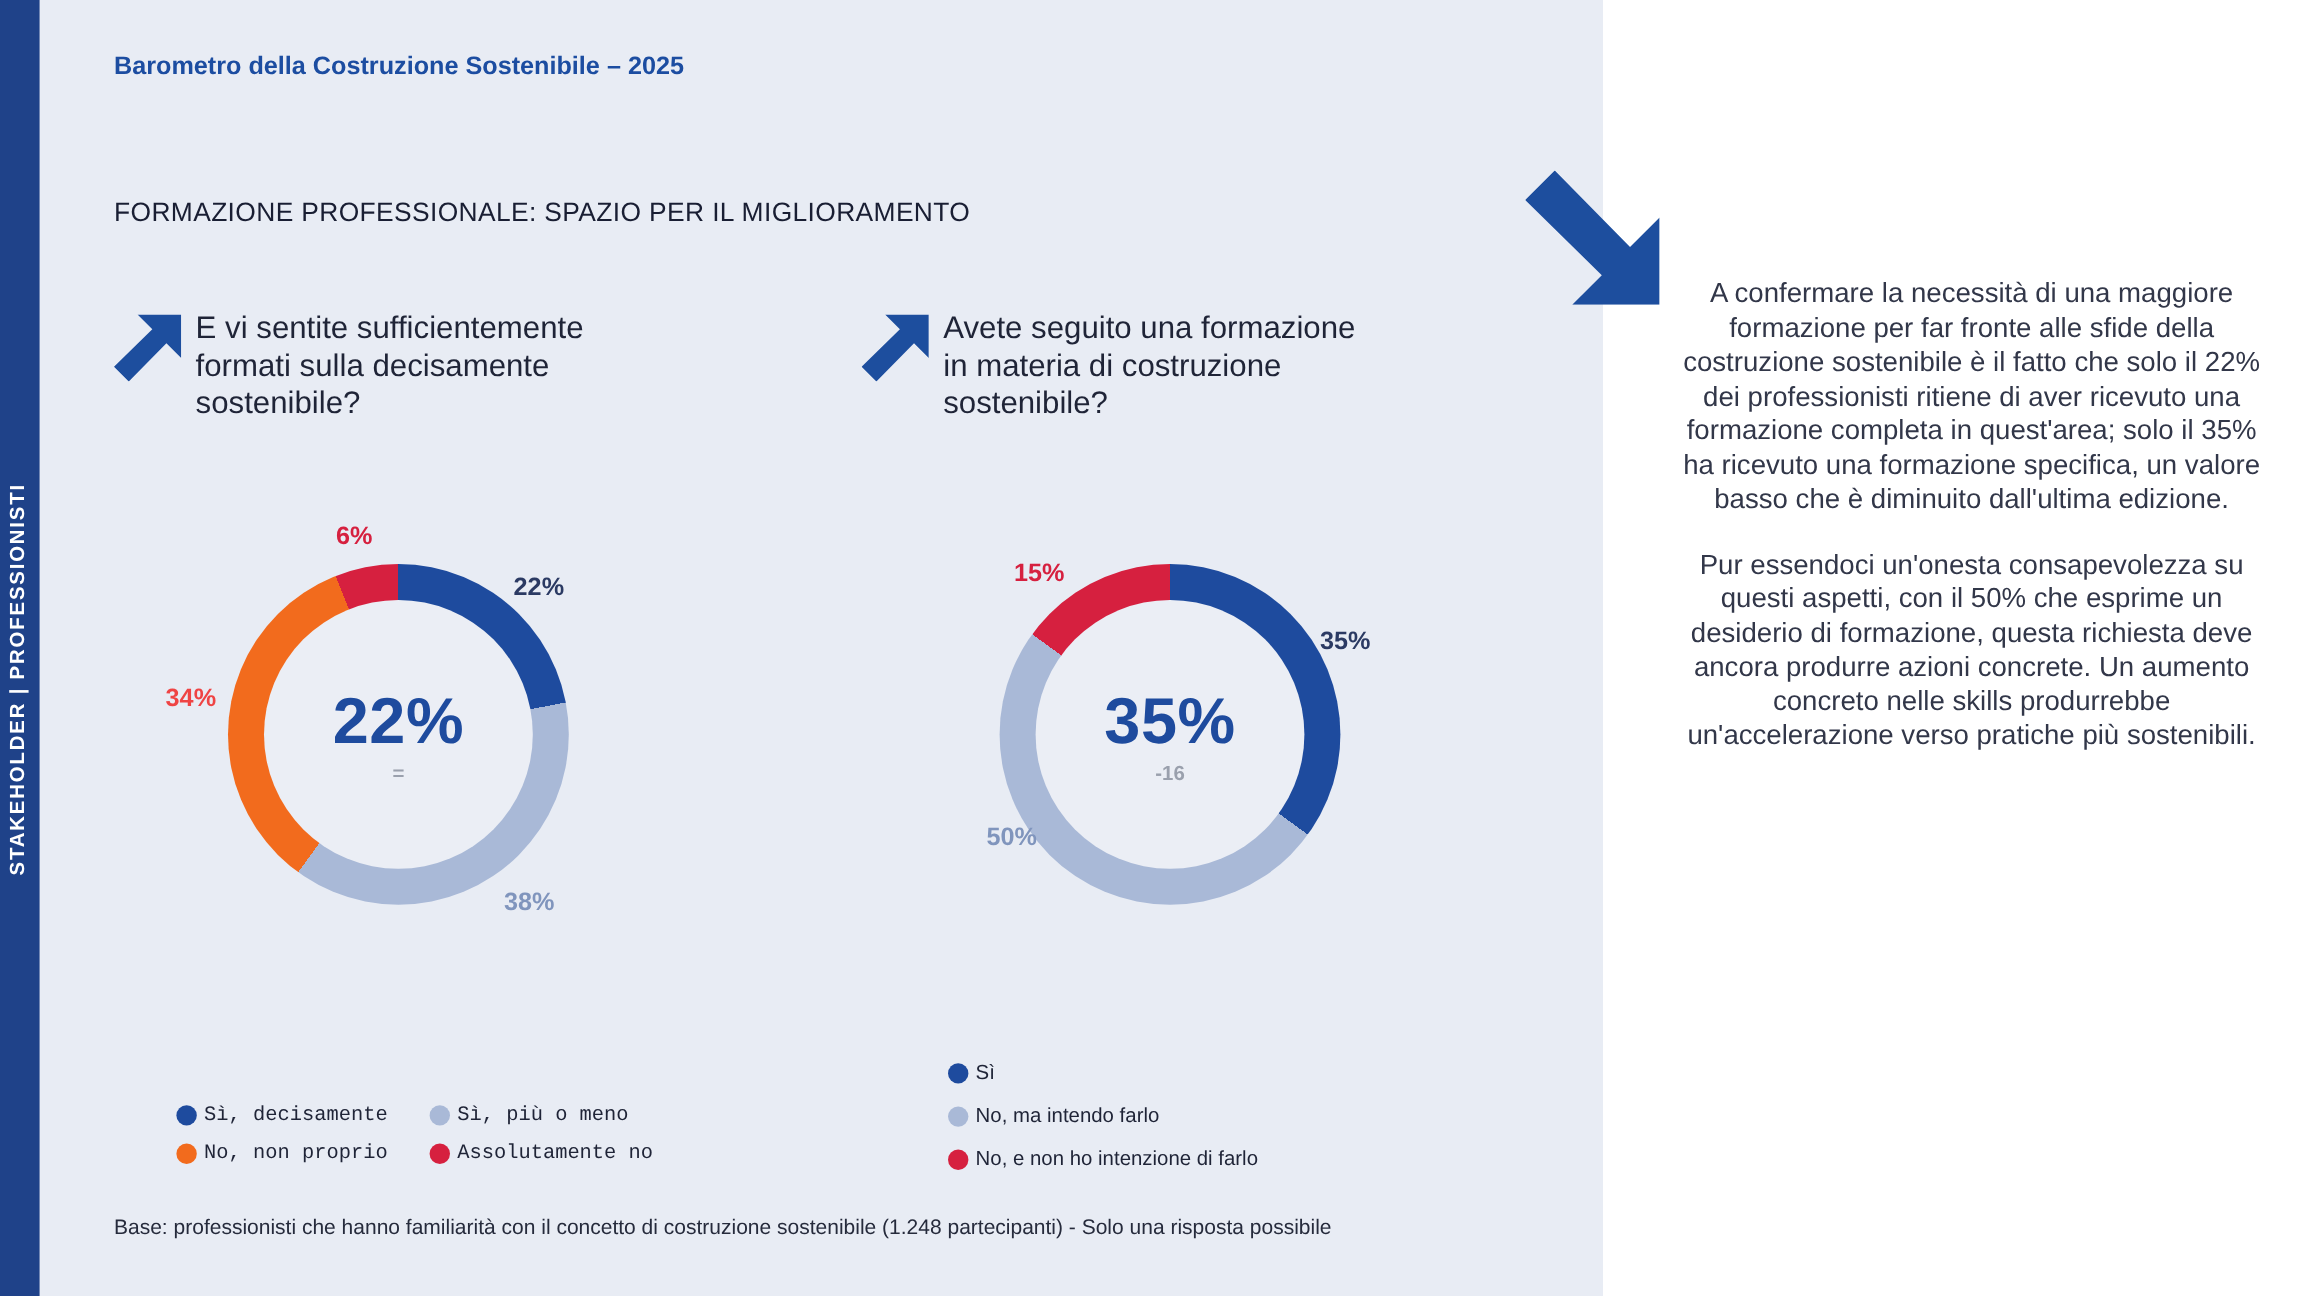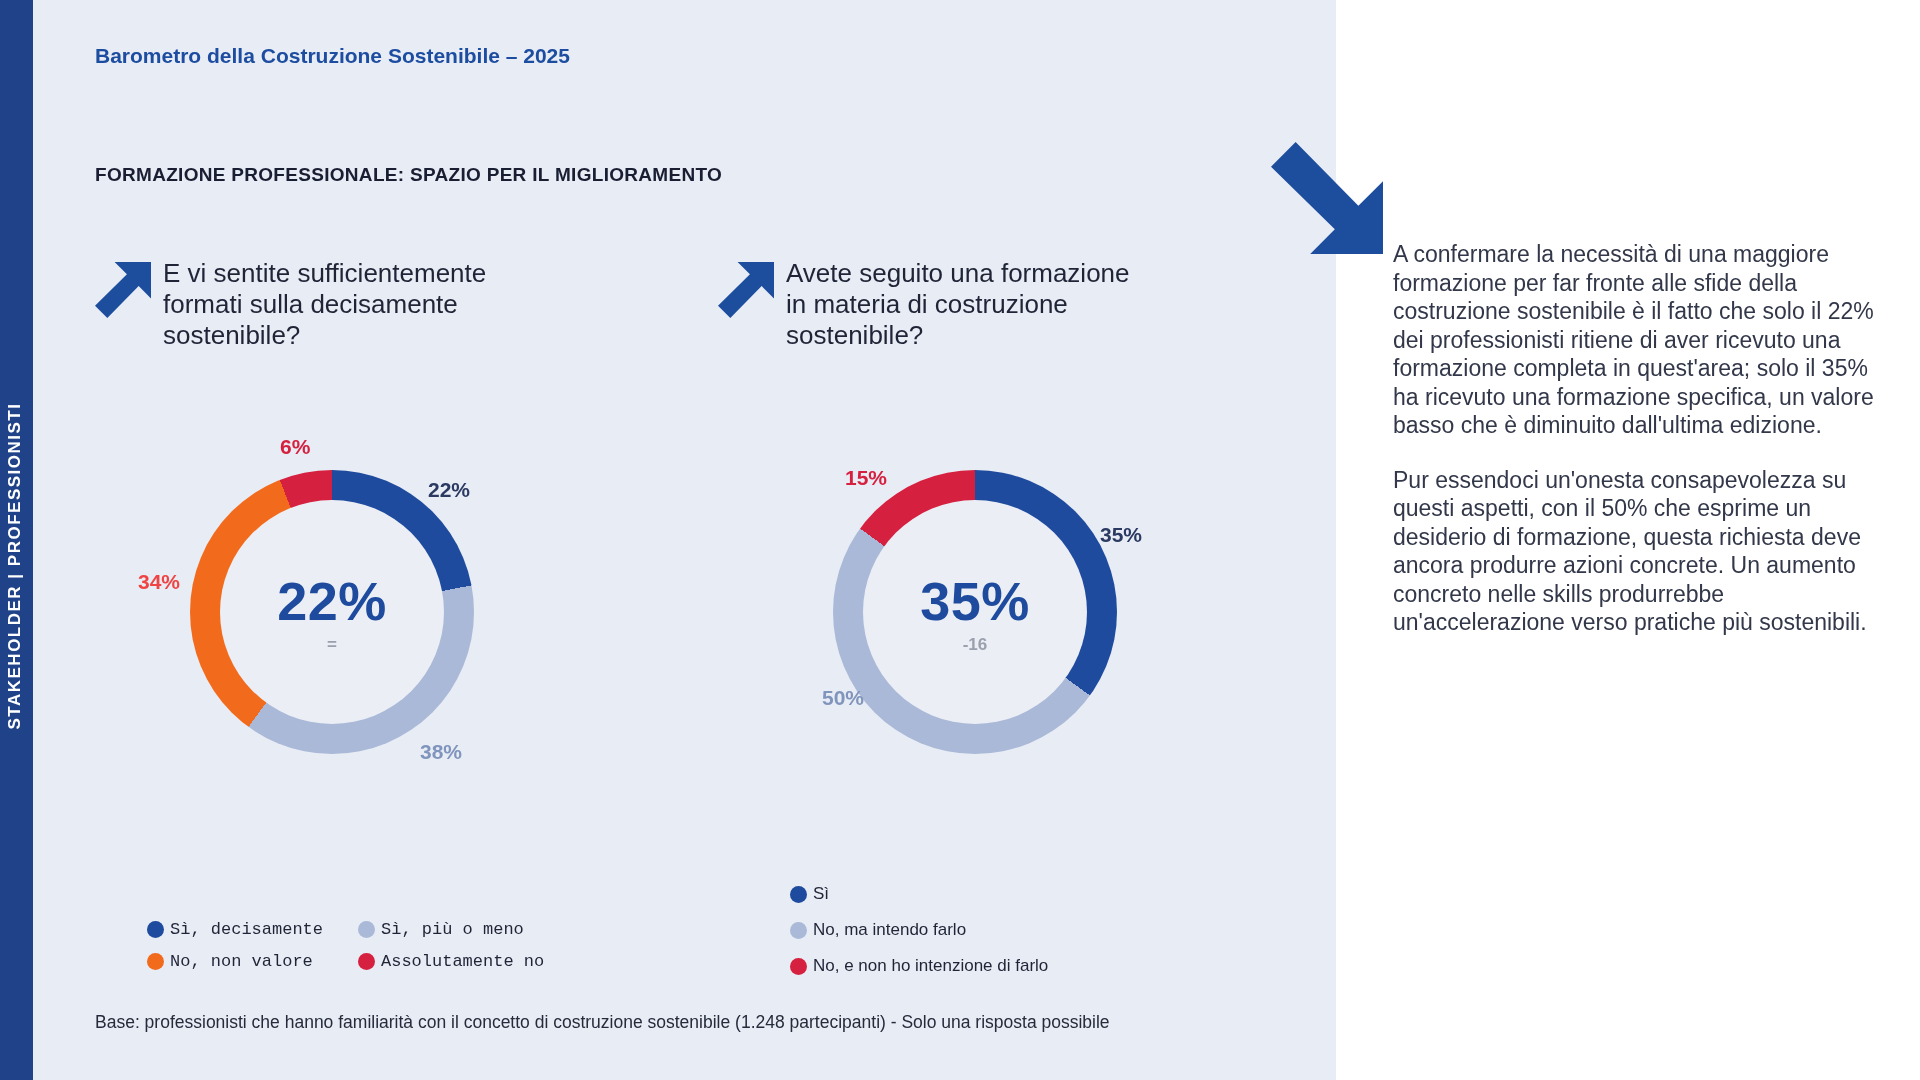--- a/index.html
+++ b/index.html
@@ -12,22 +12,22 @@
   .right-panel{position:absolute;left:1336px;top:0;width:584px;height:1080px;background:#ffffff;}
 
   .sidebar-label{
     position:absolute;left:-219px;top:555px;width:470px;height:22px;
     transform:rotate(-90deg);
     color:#ffffff;font-size:17px;font-weight:700;letter-spacing:1.5px;
     text-align:center;white-space:nowrap;
   }
 
   .eyebrow{position:absolute;left:95px;top:44px;font-size:21px;font-weight:700;color:#1c4da1;}
-  .page-title{position:absolute;left:95px;top:164px;width:900px;font-size:19px;line-height:1.14;
-    font-weight:700;color:#191e33;letter-spacing:.3px;}
+  .page-title{position:absolute;left:95px;top:164px;width:900px;font-size:22px;line-height:1.14;
+    font-weight:400;color:#191e33;letter-spacing:.3px;}
 
   
   .q-arrow{position:absolute;width:56px;height:56px;}
   .q1-arrow{left:95px;top:262px;}
   .q2-arrow{left:718px;top:262px;}
   .q-arrow svg{width:100%;height:100%;display:block;}
   .question{position:absolute;width:420px;font-size:26px;font-weight:500;color:#1f2437;line-height:1.2;}
   .q1-text{left:163px;top:258px;}
   .q2-text{left:786px;top:258px;}
 
@@ -56,21 +56,21 @@
   .legend-2{left:790px;top:884px;display:flex;flex-direction:column;gap:16px;}
   .legend-item{display:flex;align-items:center;gap:6px;}
   .dot{width:17px;height:17px;border-radius:50%;flex:0 0 auto;}
   .legend-label{font-size:17px;font-weight:500;color:#1f2437;white-space:nowrap;}
 
   .base-note{position:absolute;left:95px;top:1012px;font-size:17.5px;color:#262b3c;}
 
   
   .big-arrow{position:absolute;left:1271px;top:142px;width:112px;height:112px;}
   .big-arrow svg{width:100%;height:100%;display:block;}
-  .commentary{position:absolute;left:1393px;top:240px;width:500px;color:#323749;}
+  .commentary{position:absolute;left:1393px;top:230px;width:500px;color:#323749;text-align:center;}
   .commentary p{margin:0 0 26px 0;font-size:23px;line-height:28.5px;}
 </style>
 </head>
 <body>
 
 <div class="slide">
 
   <div class="main-panel"></div>
   <div class="right-panel"></div>
 
@@ -130,21 +130,21 @@
       <div class="legend-item">
         <span class="dot" style="background: rgb(30, 75, 158);"></span>
         <span class="legend-label">Sì, decisamente</span>
       </div>
       <div class="legend-item">
         <span class="dot" style="background: rgb(169, 185, 215);"></span>
         <span class="legend-label">Sì, più o meno</span>
       </div>
       <div class="legend-item">
         <span class="dot" style="background: rgb(242, 107, 29);"></span>
-        <span class="legend-label">No, non valore</span>
+        <span class="legend-label">No, non proprio</span>
       </div>
       <div class="legend-item">
         <span class="dot" style="background: rgb(214, 32, 63);"></span>
         <span class="legend-label">Assolutamente no</span>
       </div>
     </div>
   <div class="legend legend-2">
       <div class="legend-item">
         <span class="dot" style="background: rgb(30, 75, 158);"></span>
         <span class="legend-label">Sì</span>

